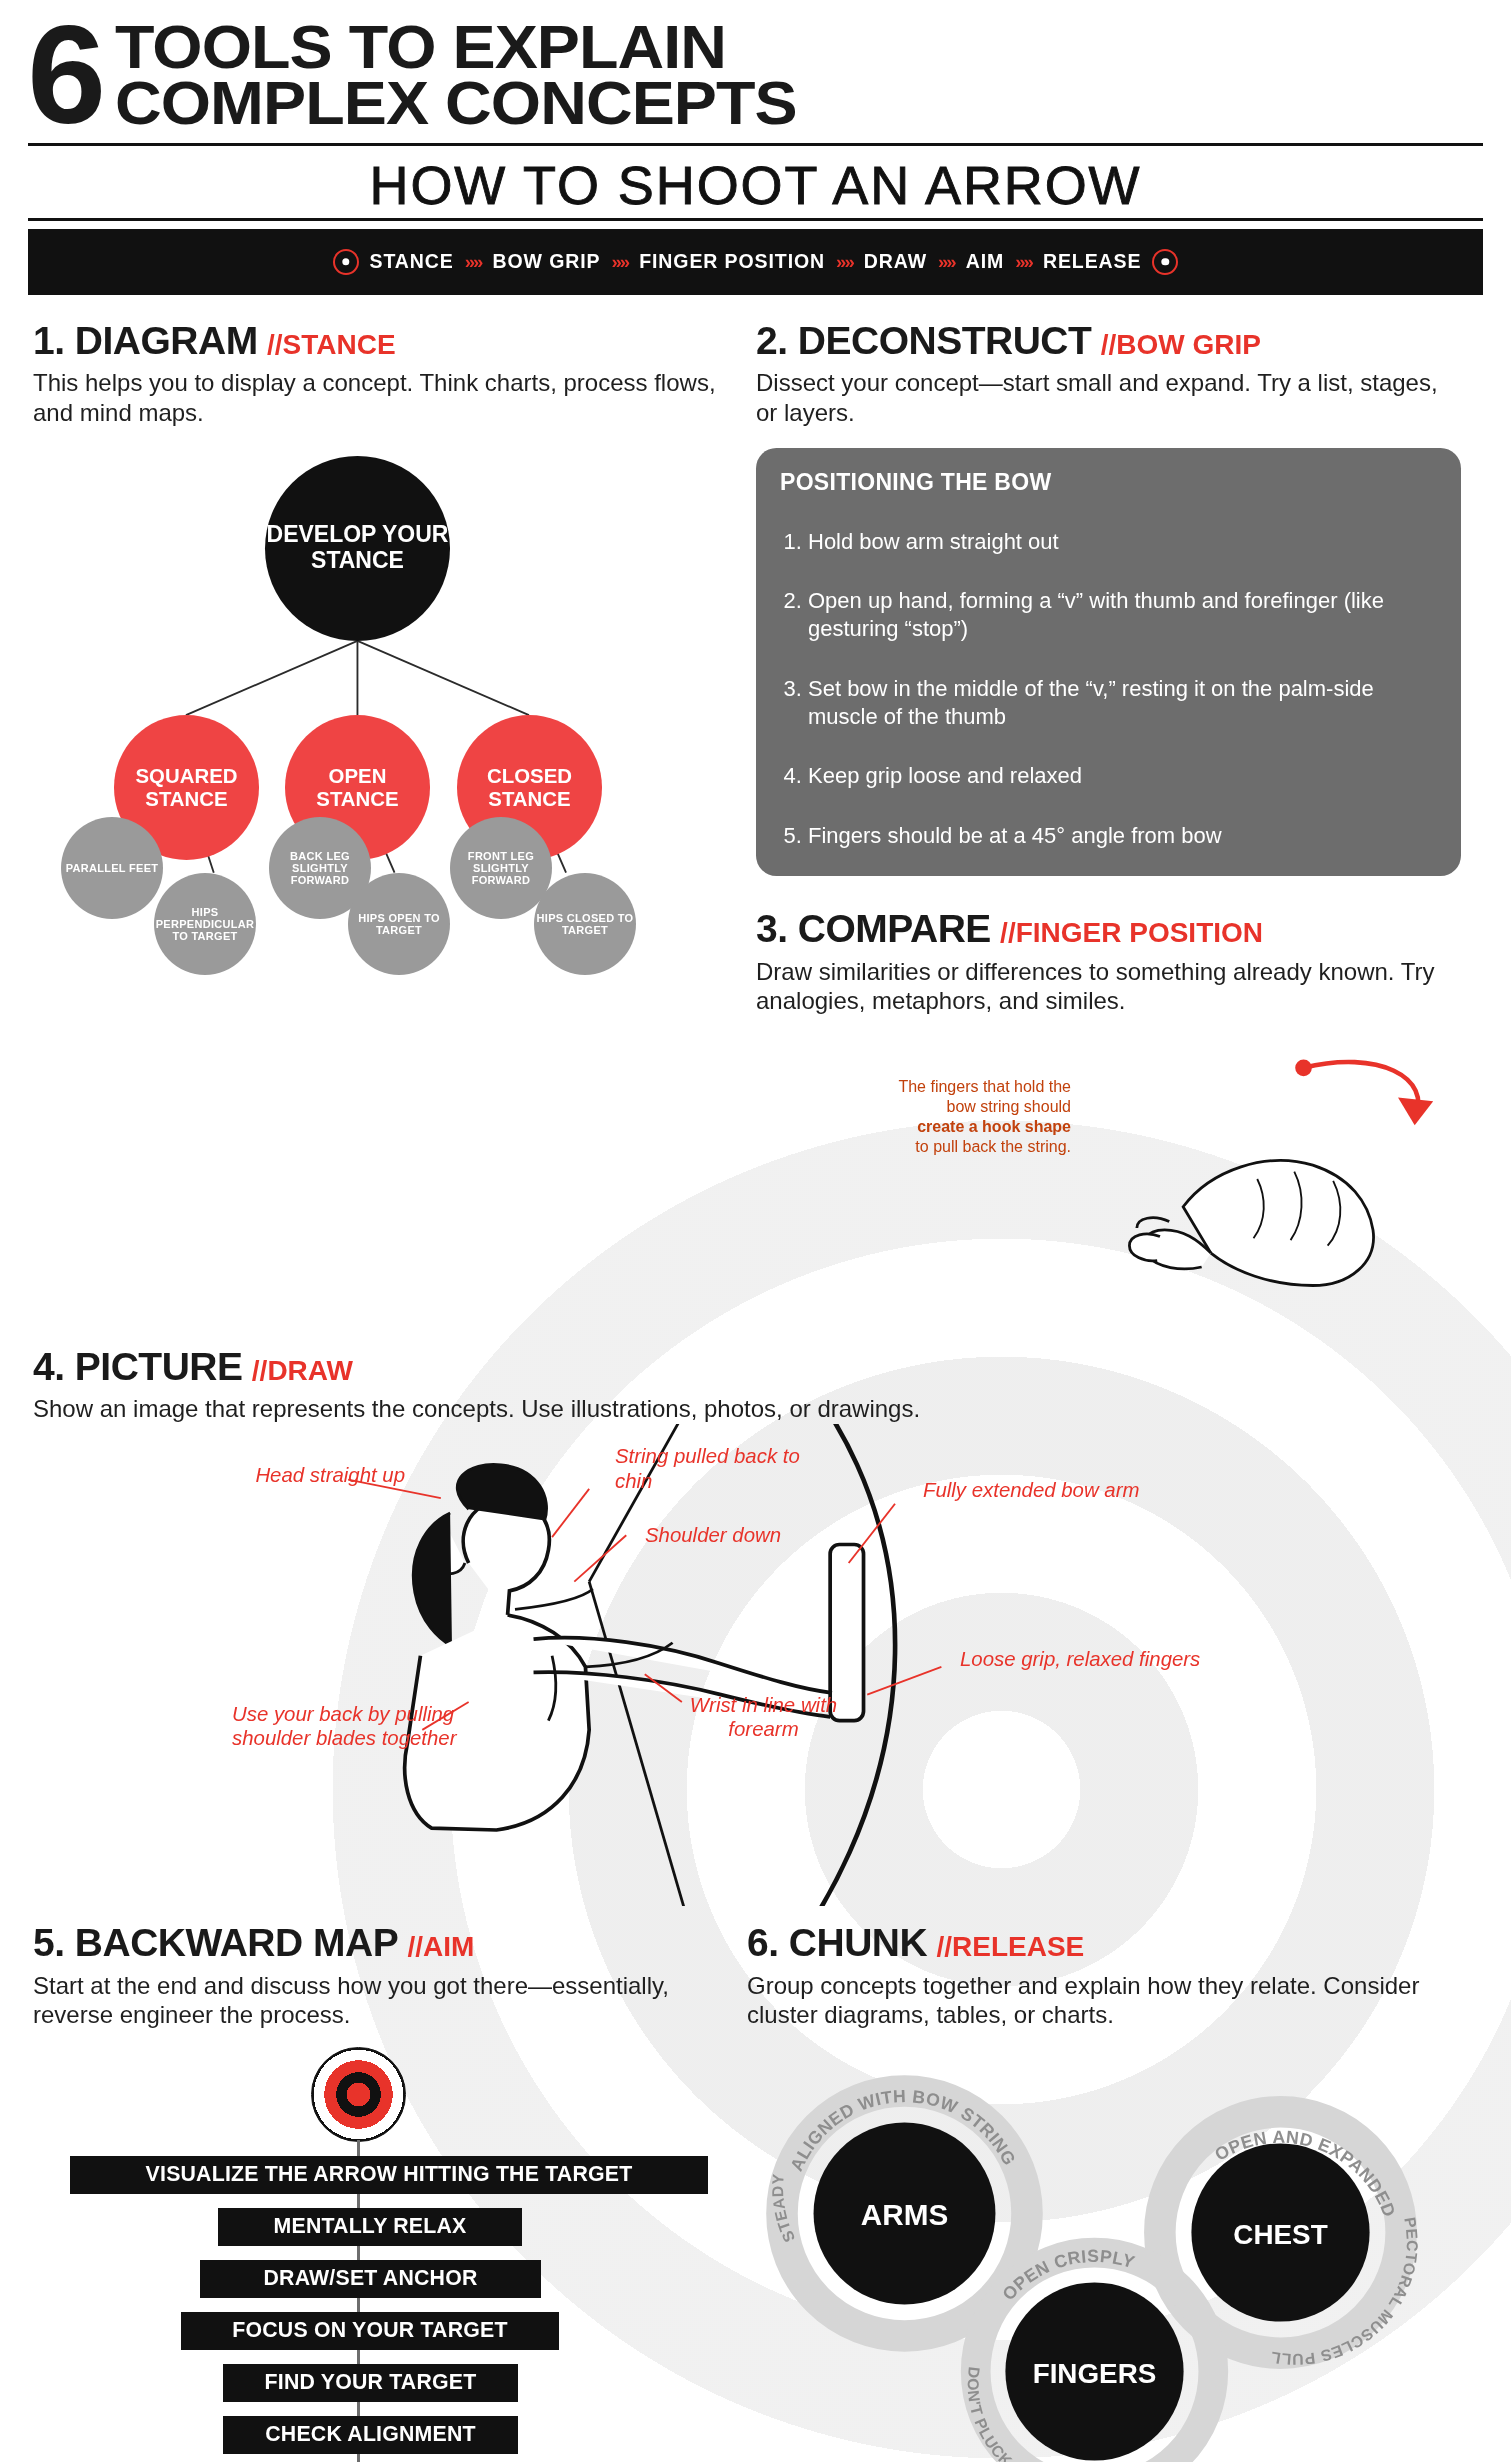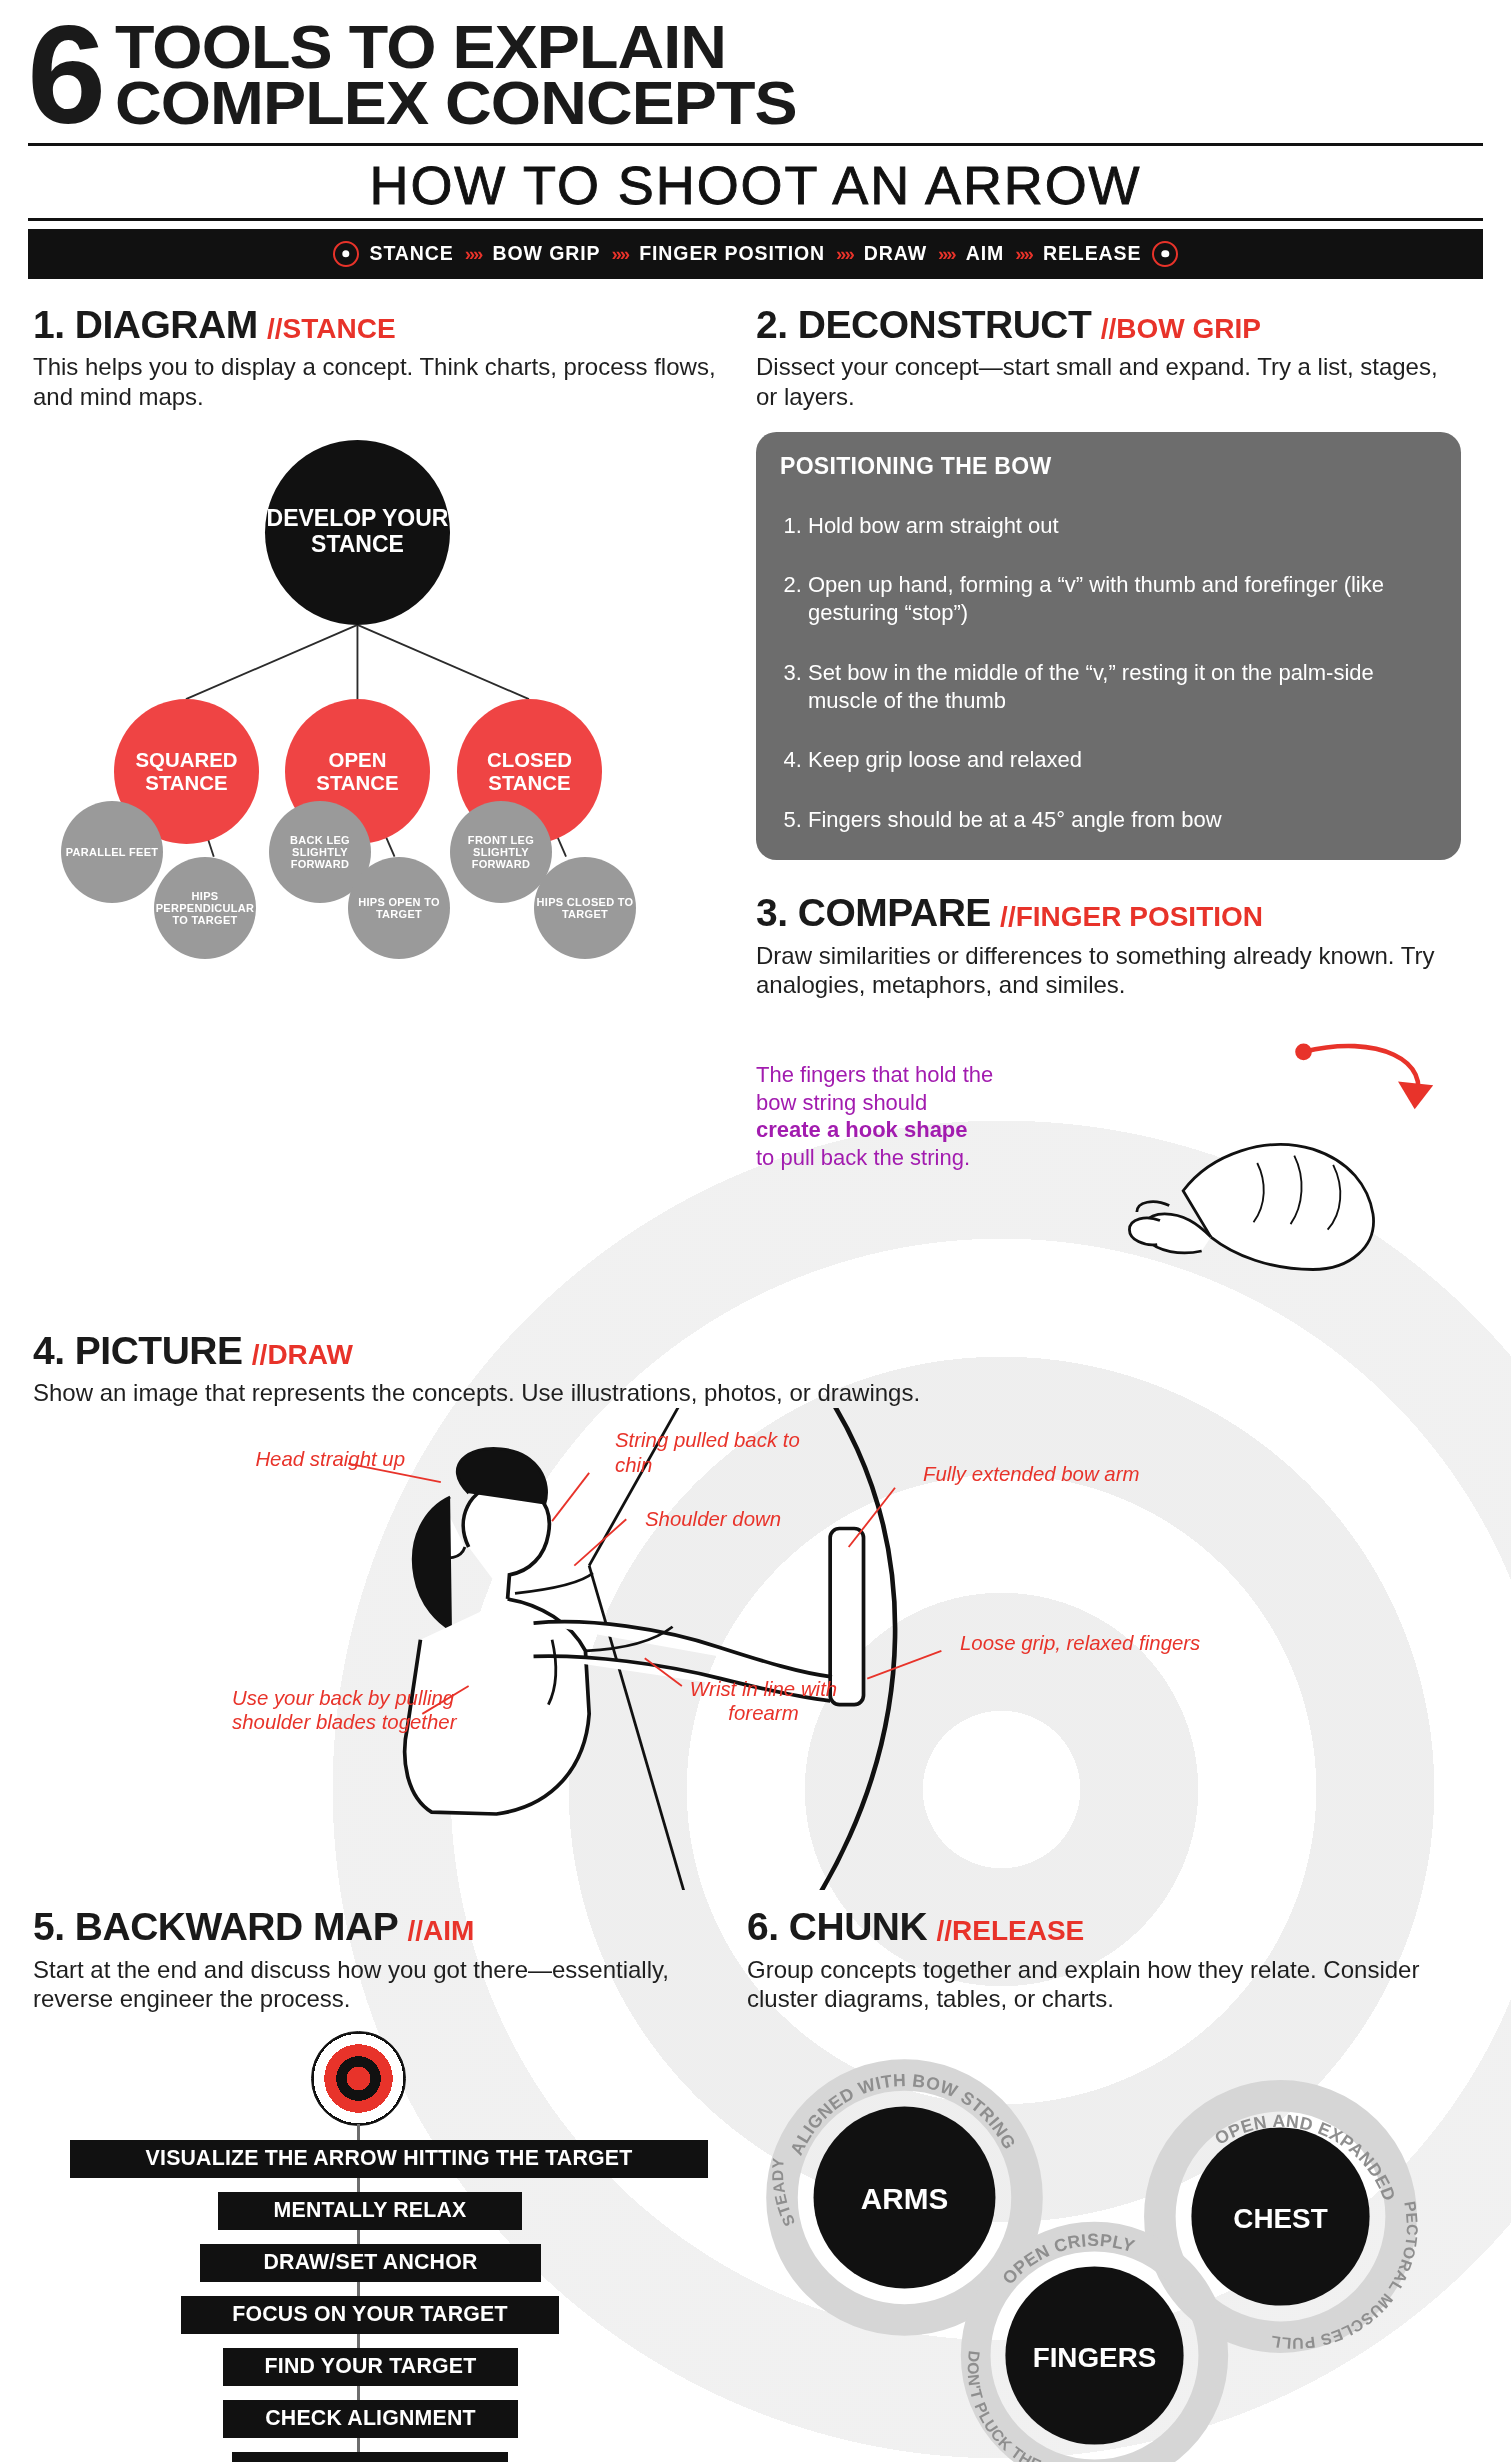--- a/index.html
+++ b/index.html
@@ -75,21 +75,21 @@
   .rule2{height:3.7px;background:#111;margin-bottom:7.4px;}
 
   
   .stepbar{
     background:#111;
     color:#fff;
     display:flex;
     align-items:center;
     justify-content:center;
     gap:11px;
-    padding:12px 13px;
+    padding:20px 13px;
     font-weight:bold;
     font-size:19.5px;
     letter-spacing:0.9px;
   }
   .stepbar .sname{color:#ffffff;}
   .stepbar .arrow{color:#e8332a;font-size:18.5px;letter-spacing:-1.9px;}
   .stepbar .bullseye{
     width:22px;height:22px;border-radius:50%;
     border:2.8px solid #e8332a;display:inline-block;position:relative;
   }
@@ -152,21 +152,21 @@
     margin-top:20.4px;
   }
   .card h4{margin:0 0 7.4px 0;font-size:23px;letter-spacing:0.3px;font-weight:bold;}
   .card ol{margin:0;padding-left:28px;font-size:22px;line-height:1.26;}
   .card li{margin-bottom:1.9px;margin-top:32px;}
 
   
   .compare-wrap{position:relative;margin-top:24px;height:297px;}
   .compare-txt{
     position:absolute;left:0;top:37px;width:315px;
-    color:#a21caf;font-size:22px;line-height:1.25;text-align:left;
+    color:#c2410c;font-size:16px;line-height:1.25;text-align:right;
   }
   .hand-svg{position:absolute;right:0;top:0;}
 
   
   .picture-sec{padding:7.4px 33px 0 33px;position:relative;}
   .pic-area{position:relative;height:482px;}
   .callout{
     position:absolute;color:#e8332a;font-size:20.4px;font-style:italic;line-height:1.2;
   }
 

